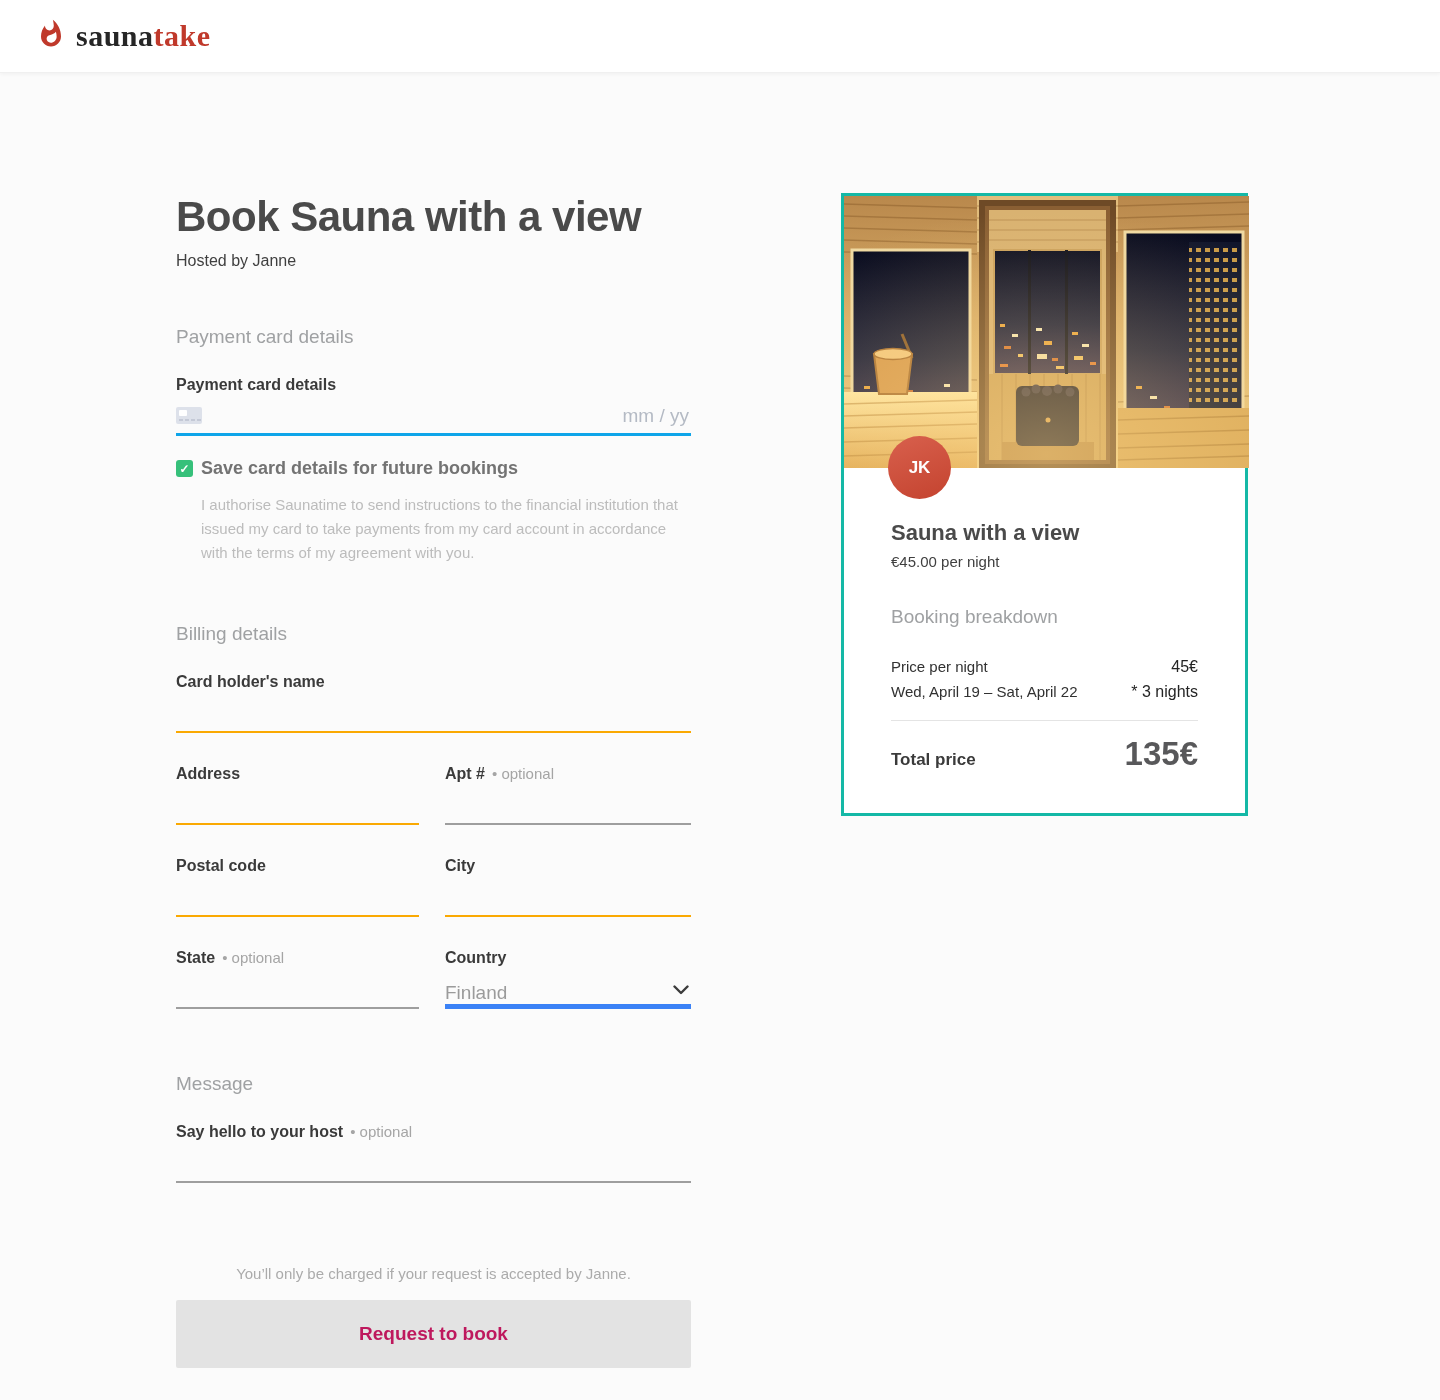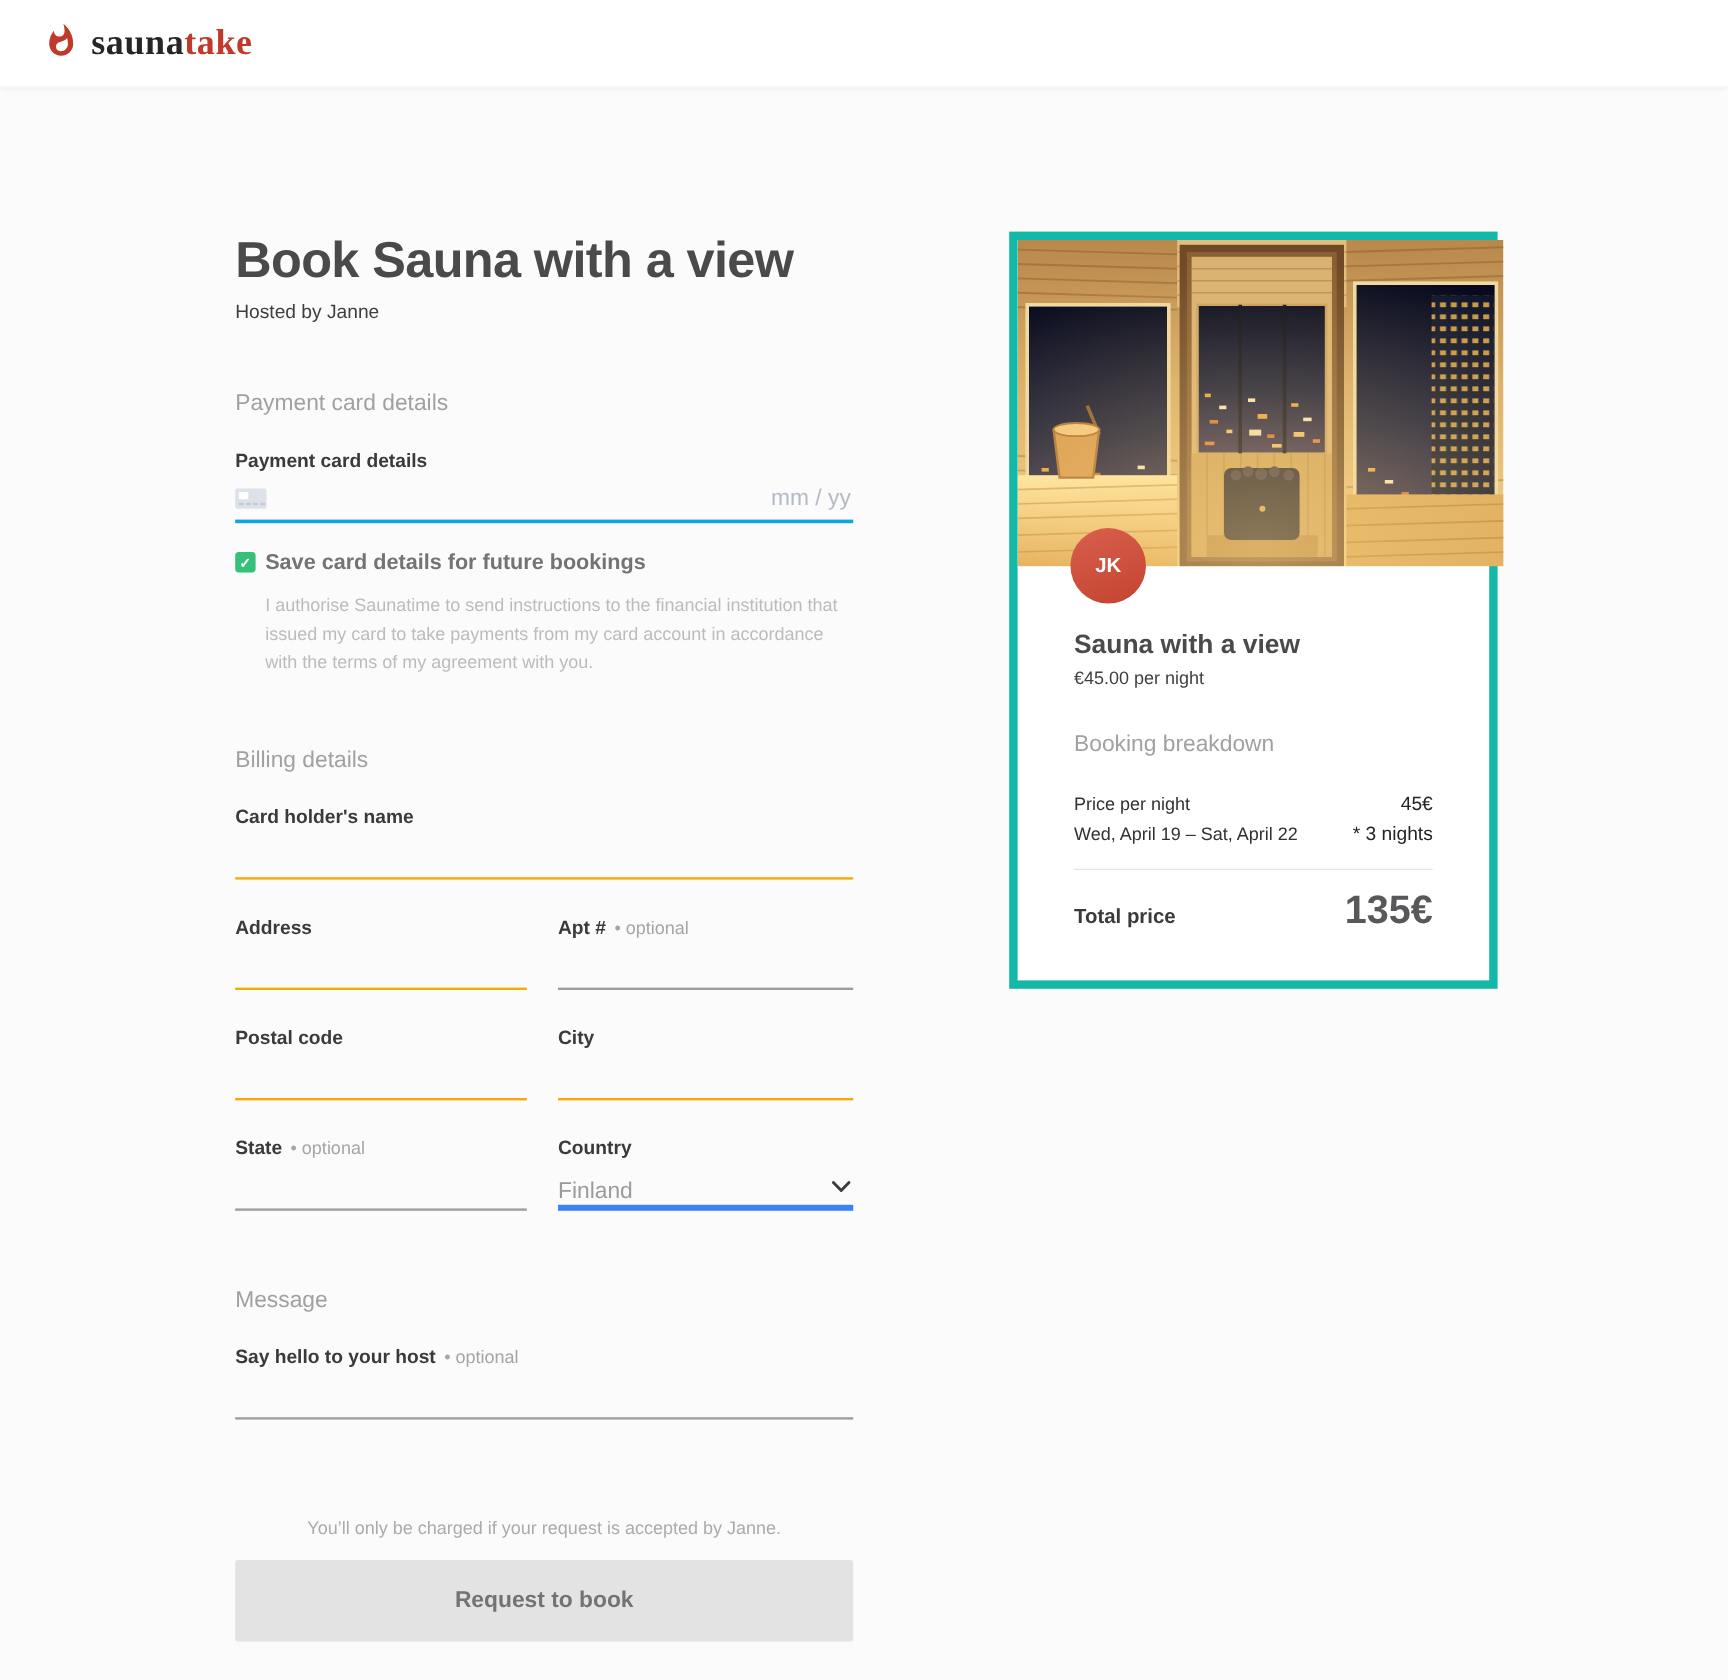--- a/index.html
+++ b/index.html
@@ -24,21 +24,21 @@
   }
   .logo { display: flex; align-items: center; gap: 10px; cursor: pointer; }
   .logo-text {
     font-family: "Liberation Serif", serif;
     font-size: 30px; font-weight: 700; letter-spacing: .5px;
   }
   .logo-text .t-dark { color: #262626; }
   .logo-text .t-red { color: #c0392b; }
 
   
-  .form-col { position: absolute; left: 196px; top: 193px; width: 515px; }
+  .form-col { position: absolute; left: 176px; top: 193px; width: 515px; }
   .listing-col { position: absolute; left: 841px; top: 193px; width: 407px; }
 
   h1.page-title {
     font-size: 42px; line-height: 47px; font-weight: 700; color: #4a4a4a;
     letter-spacing: -0.5px;
   }
   .subtitle { margin-top: 12px; font-size: 16px; color: #3f3f3f; }
 
   .section-heading {
     font-size: 19px; font-weight: 400; color: #9fa1a3; height: 24px;
@@ -117,28 +117,28 @@
   .select-value { font-size: 19px; color: #9b9b9b; }
   .select-chevron { position: absolute; right: 2px; top: 12px; }
 
   
   .charge-note {
     margin-top: 82px; text-align: center; font-size: 15px; color: #ababab;
   }
   .submit-btn {
     margin-top: 18px; width: 515px; height: 68px;
     background: #e3e3e3; border: none; border-radius: 2px;
-    color: #737373; font-size: 19px; font-weight: 700;
+    color: #be185d; font-size: 19px; font-weight: 700;
     font-family: "Liberation Sans", sans-serif;
     cursor: pointer;
   }
 
   
   .listing-card {
-    background: #ffffff; border: 7px solid #14b8a6; position: relative;
+    background: #ffffff; border: 3px solid #14b8a6; position: relative;
   }
   .photo-wrap { width: 405px; height: 272px; overflow: hidden; }
   .photo-wrap svg { display: block; }
   .avatar {
     position: absolute; left: 44px; top: 240px; width: 63px; height: 63px;
     border-radius: 50%;
     background: linear-gradient(160deg, #d8604d 0%, #c4432f 100%);
     color: #ffffff; font-size: 17px; font-weight: 700;
     display: flex; align-items: center; justify-content: center;
     z-index: 3;

